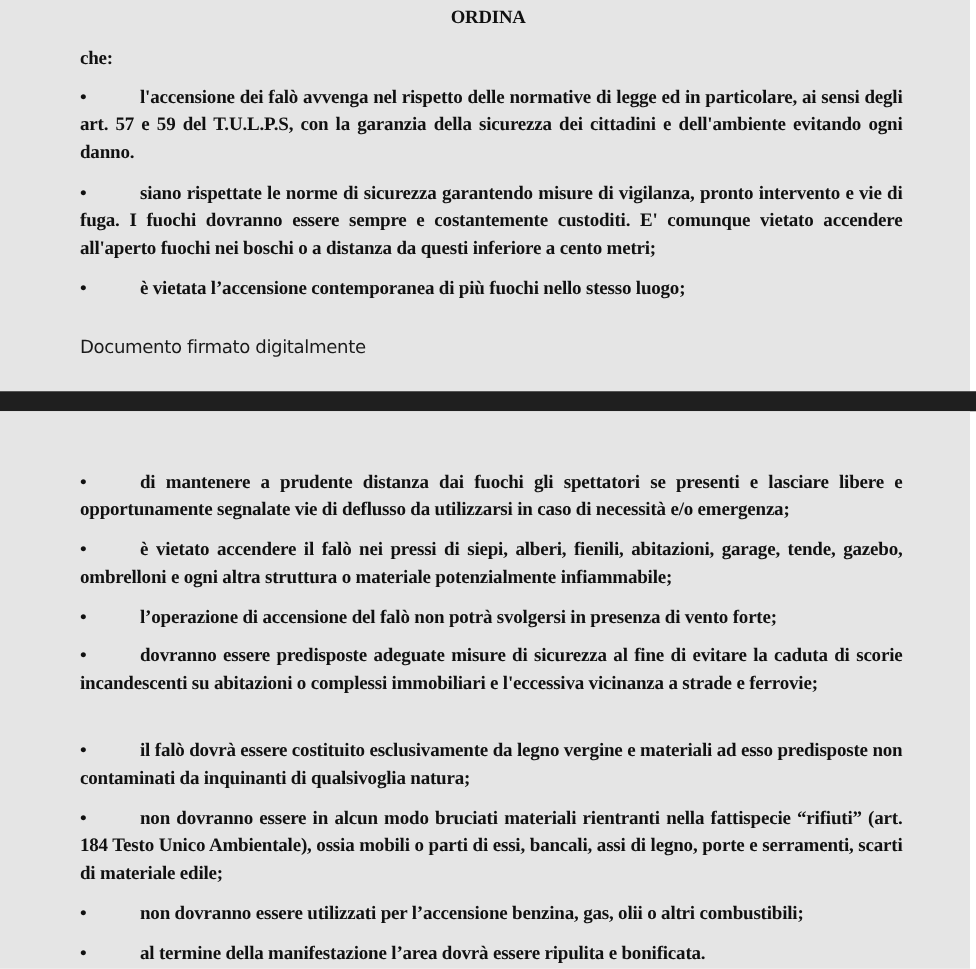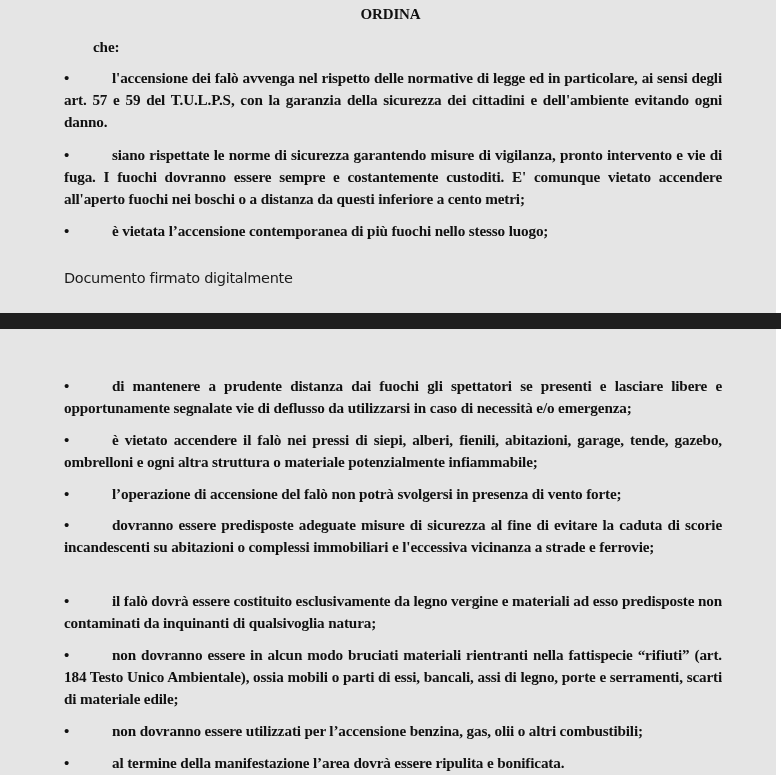--- a/index.html
+++ b/index.html
@@ -16,21 +16,21 @@
     .serif {
       font-family: "Liberation Serif", "DejaVu Serif", serif;
       font-weight: bold; color: #111111;
       font-size: 15.2px; letter-spacing: -0.15px;
       transform-origin: 0 0;
     }
     .heading {
       position: absolute; top: 6px; left: 0; width: 781px; text-align: center;
       font-size: 15px;
     }
-    .che { position: absolute; top: 38px; left: 64px; margin-left: 29px; }
+    .che { position: absolute; top: 38px; left: 64px; }
     .item {
       position: absolute; left: 64px; width: 658px;
       line-height: 22px; text-align: justify;
     }
     .item .bullet {
       display: inline-block; width: 48px; font-weight: bold;
     }
     .signature {
       position: absolute; left: 64px; top: 246px;
       font-family: "DejaVu Sans", "Liberation Sans", sans-serif;

